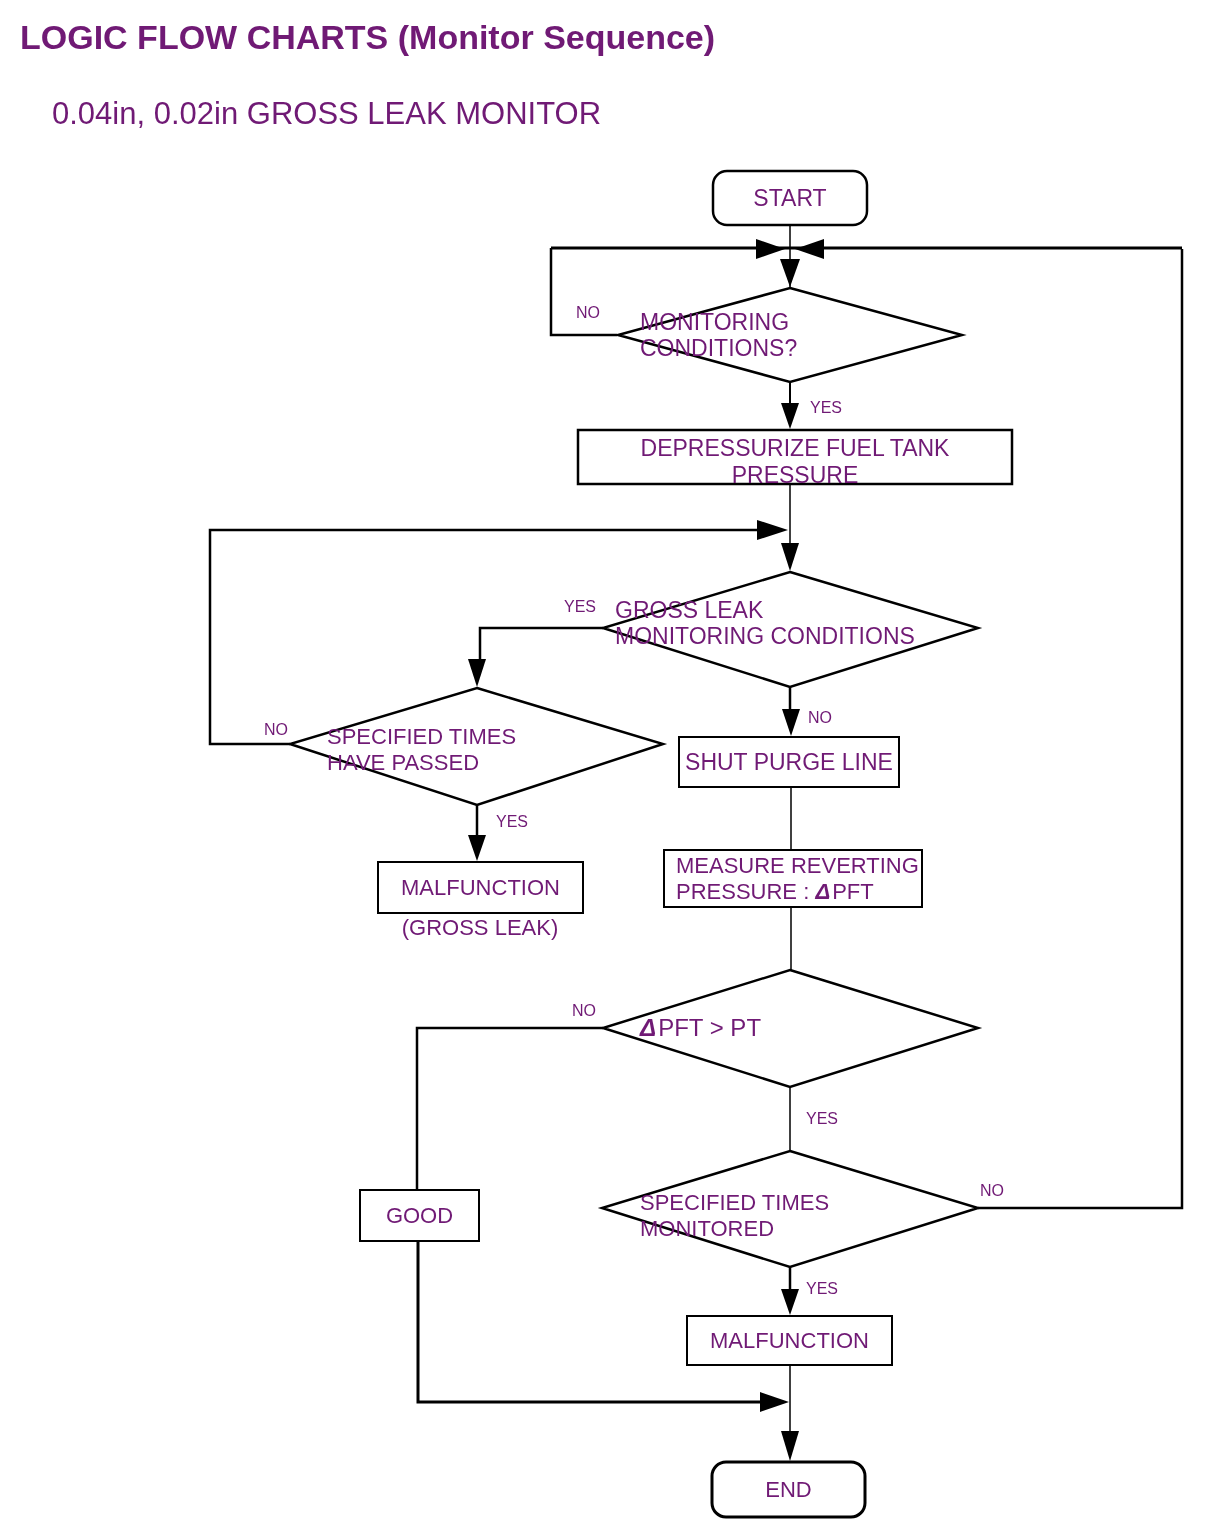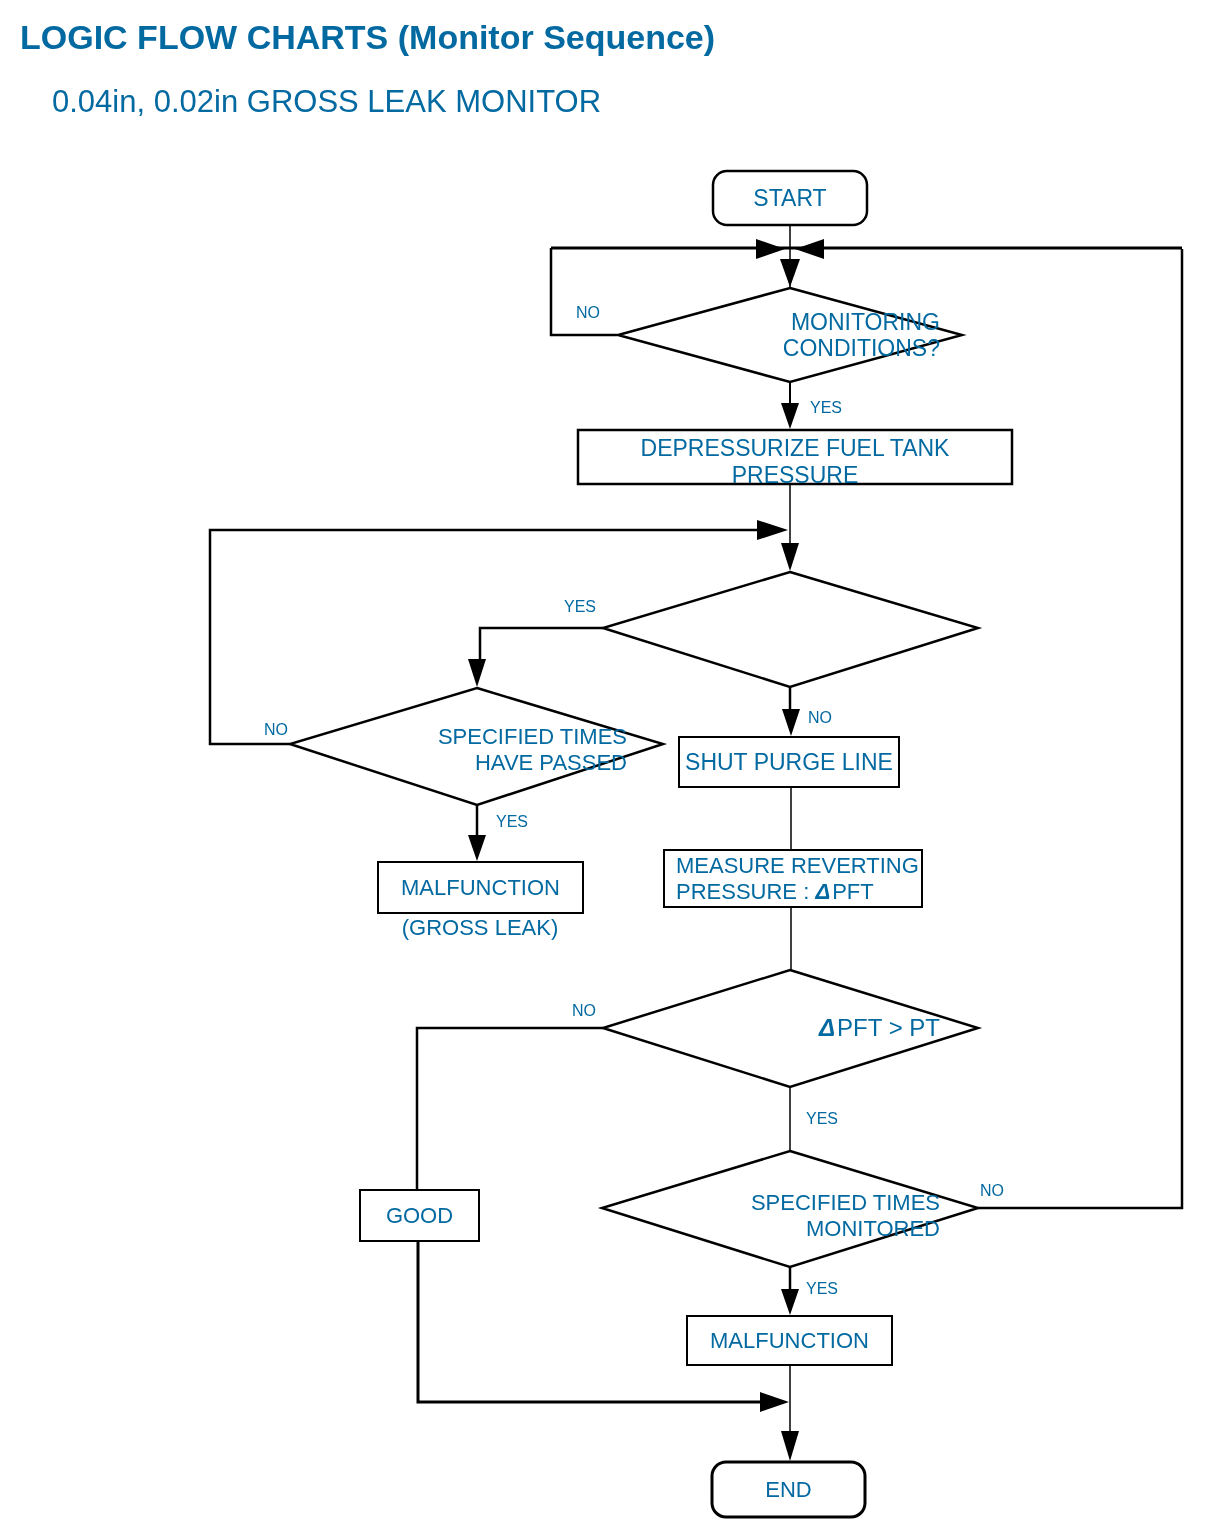--- a/index.html
+++ b/index.html
@@ -1,33 +1,33 @@
 <!DOCTYPE html>
 <html><head>
 <meta charset="utf-8">
 <style>
   html,body{margin:0;padding:0;background:#fff;}
   #canvas{
     position:relative;
     width:1216px;height:1534px;
     background:#ffffff;
     font-family:"Liberation Sans", sans-serif;
-    color:#0369a1;
+    color:#701a75;
     overflow:hidden;
   }
   #shapes{position:absolute;left:0;top:0;width:1216px;height:1534px;}
   .txt{position:absolute;white-space:nowrap;}
   .page-title{font-size:34px;font-weight:bold;letter-spacing:0px;}
   .page-subtitle{font-size:31px;}
   .boxlabel{
     position:absolute;display:flex;align-items:center;justify-content:center;
     text-align:center;font-size:22px;
   }
   .dialabel{
-    position:absolute;display:flex;flex-direction:column;align-items:flex-end;justify-content:center;
+    position:absolute;display:flex;flex-direction:column;align-items:flex-start;justify-content:center;
     text-align:center;font-size:22px;line-height:26px;
   }
   .branch{font-size:16px;}
   .right{text-align:right;}
   .measure-label{
     position:absolute;display:flex;flex-direction:column;justify-content:center;
     font-size:22px;line-height:26px;padding-left:12px;box-sizing:border-box;
   }
   .delta{font-style:italic;font-weight:bold;margin-right:2px;}
   .f23{font-size:23px;}
@@ -81,40 +81,44 @@
     <rect x="578" y="430" width="434" height="54" fill="#fff" stroke="#000" stroke-width="2.5"></rect>
     <rect x="378" y="862" width="205" height="51" fill="#fff" stroke="#000" stroke-width="2"></rect>
     <rect x="679" y="737" width="220" height="50" fill="#fff" stroke="#000" stroke-width="2"></rect>
     <rect x="664" y="850" width="258" height="57" fill="#fff" stroke="#000" stroke-width="2"></rect>
     <rect x="360" y="1190" width="119" height="51" fill="#fff" stroke="#000" stroke-width="2"></rect>
     <rect x="687" y="1316" width="205" height="49" fill="#fff" stroke="#000" stroke-width="2"></rect>
     <rect x="712" y="1462" width="153" height="55" rx="14" fill="#fff" stroke="#000" stroke-width="3"></rect>
   </svg>
 
   <div class="txt page-title" style="left:20px;top:18px;">LOGIC FLOW CHARTS (Monitor Sequence)</div>
-  <div class="txt page-subtitle" style="left:52px;top:84px;">0.04in, 0.02in GROSS LEAK MONITOR</div>
+  <div class="txt page-subtitle" style="left:52px;top:96px;">0.04in, 0.02in GROSS LEAK MONITOR</div>
 
   <div class="boxlabel f23" style="left:713px;top:171px;width:154px;height:54px;">START</div>
   <div class="boxlabel f23" style="left:578px;top:430px;width:434px;height:64px;">DEPRESSURIZE FUEL TANK PRESSURE</div>
   <div class="boxlabel" style="left:378px;top:862px;width:205px;height:51px;">MALFUNCTION</div>
   <div class="boxlabel" style="left:380px;top:915px;width:200px;height:26px;">(GROSS LEAK)</div>
   <div class="boxlabel f23" style="left:679px;top:737px;width:220px;height:50px;">SHUT PURGE LINE</div>
 
   <div class="measure-label" style="left:664px;top:850px;width:258px;height:57px;">
     <span>MEASURE REVERTING</span>
     <span><span>PRESSURE : </span><span class="delta">Δ</span><span>PFT</span></span>
   </div>
 
   <div class="boxlabel" style="left:360px;top:1190px;width:119px;height:51px;">GOOD</div>
   <div class="boxlabel" style="left:687px;top:1316px;width:205px;height:49px;">MALFUNCTION</div>
   <div class="boxlabel" style="left:712px;top:1462px;width:153px;height:55px;">END</div>
 
   <div class="dialabel f23" style="left:640px;top:308px;width:300px;height:54px;">
     <span>MONITORING</span>
     <span>CONDITIONS?</span>
+  </div>
+  <div class="dialabel f23" style="left:615px;top:596px;width:350px;height:54px;">
+    <span>GROSS LEAK</span>
+    <span>MONITORING CONDITIONS</span>
   </div>
   <div class="dialabel" style="left:327px;top:724px;width:300px;height:52px;">
     <span>SPECIFIED TIMES</span>
     <span>HAVE PASSED</span>
   </div>
   <div class="dialabel f24" style="left:640px;top:1014px;width:300px;height:28px;">
     <span><span class="delta">Δ</span><span>PFT &gt; PT</span></span>
   </div>
   <div class="dialabel" style="left:640px;top:1190px;width:300px;height:52px;">
     <span>SPECIFIED TIMES</span>

